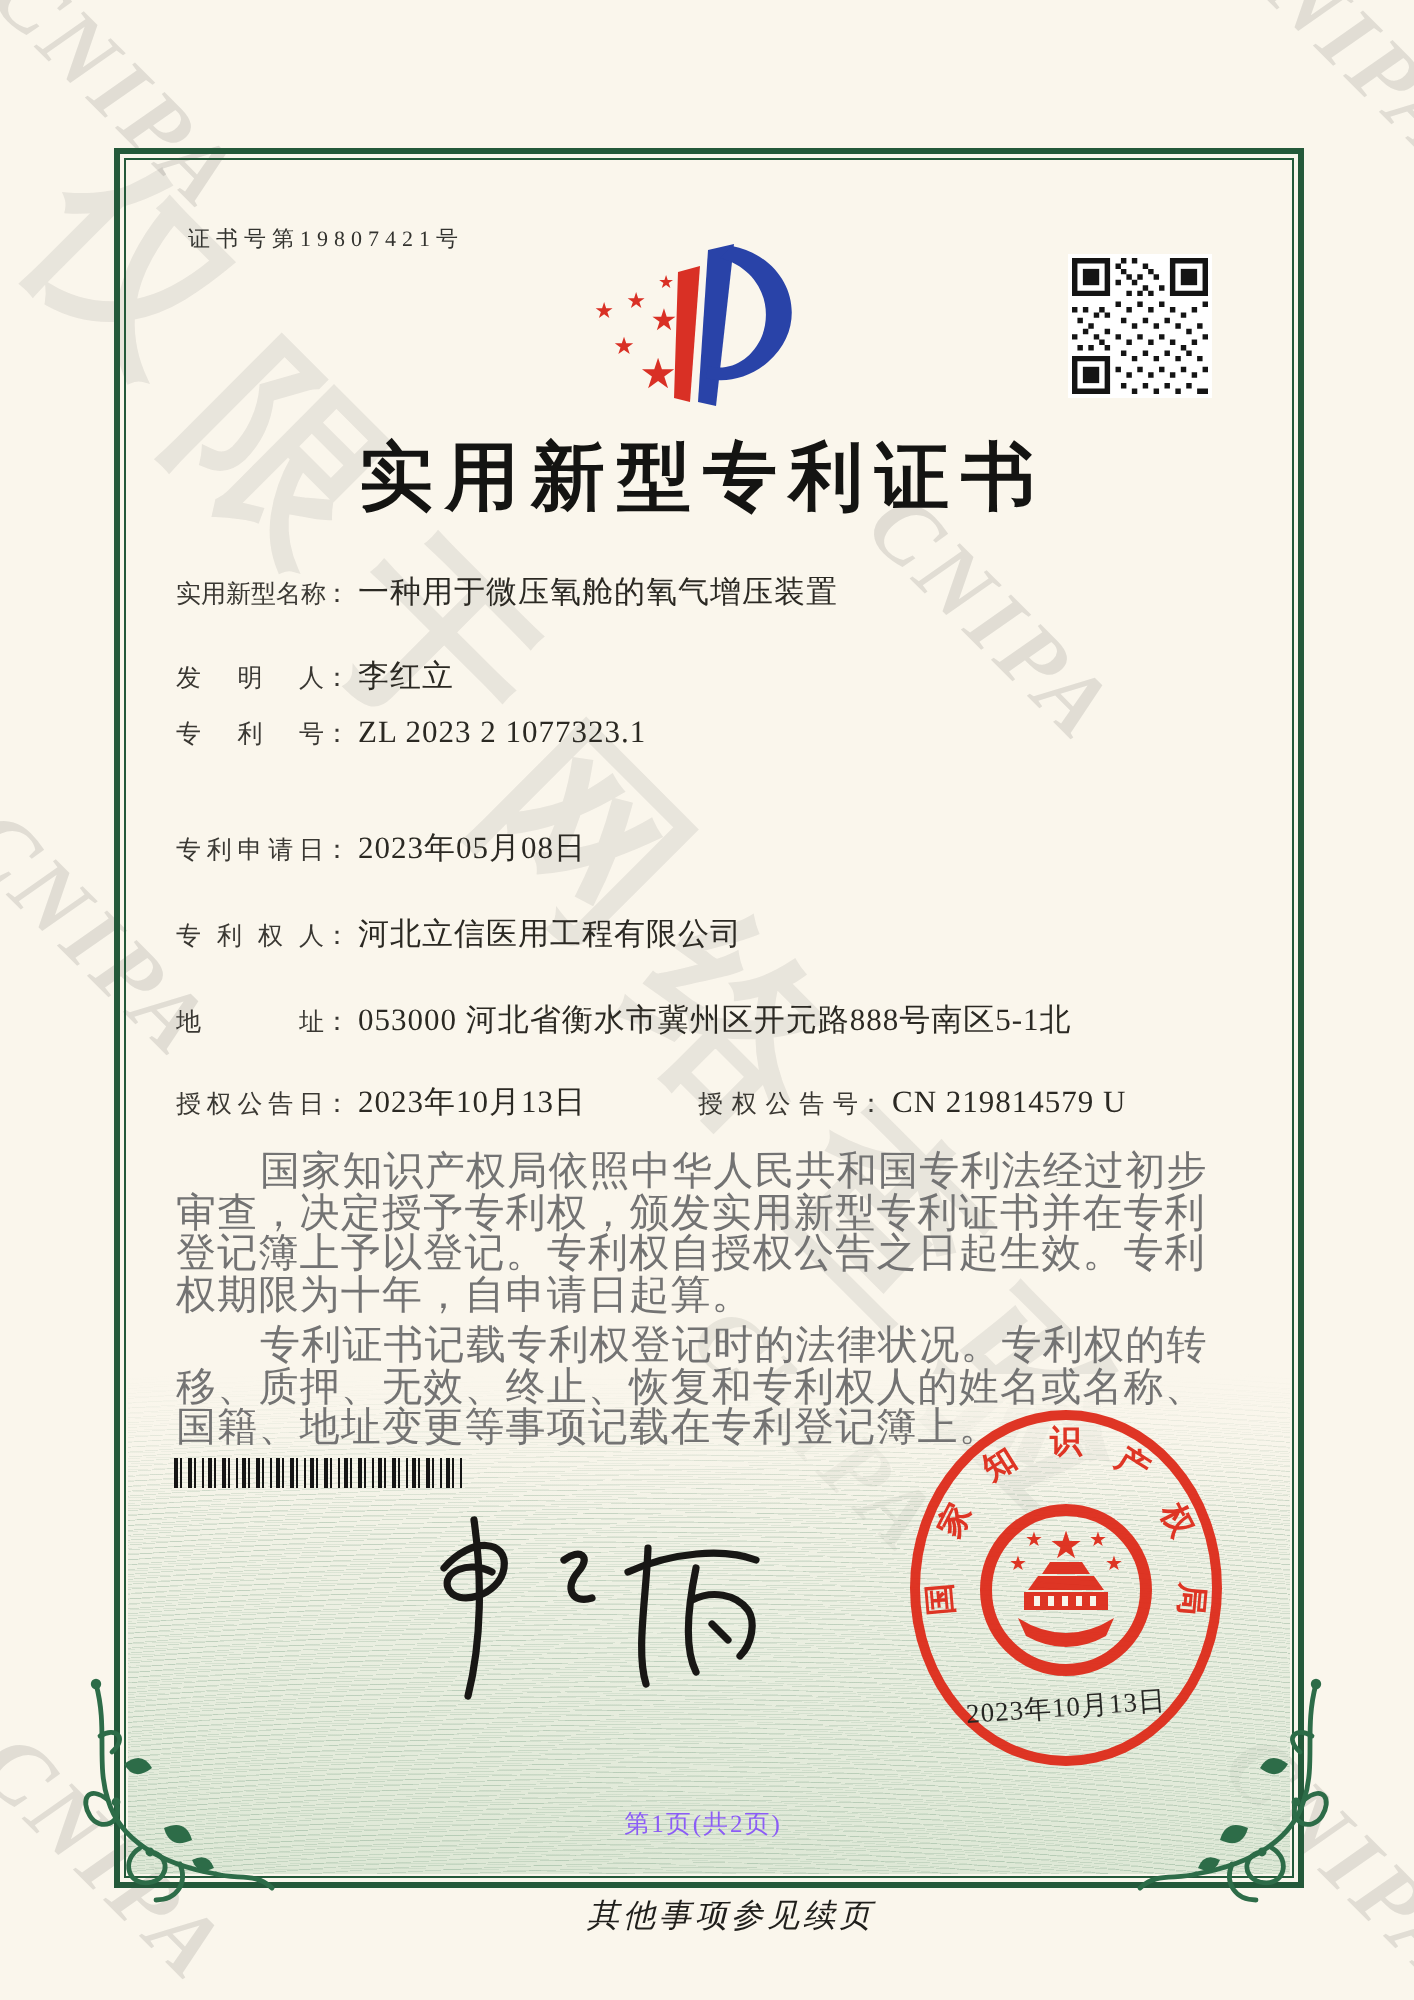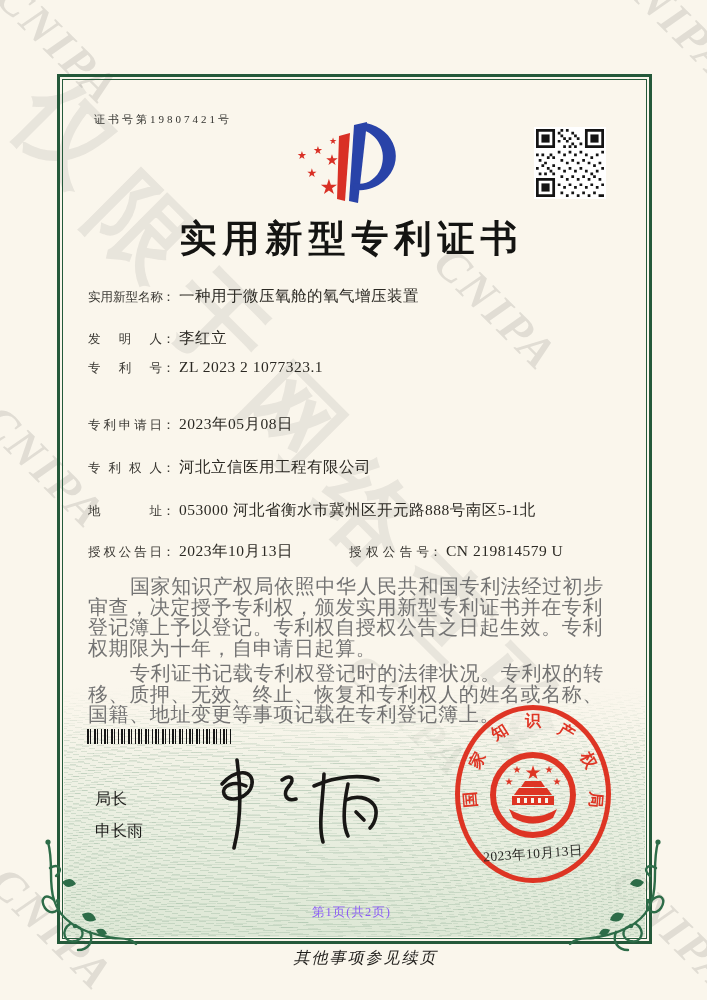--- a/index.html
+++ b/index.html
@@ -203,24 +203,20 @@
       </span>
     </div>
 
     <div class="paras">
       <p>国家知识产权局依照中华人民共和国专利法经过初步审查，决定授予专利权，颁发实用新型专利证书并在专利登记簿上予以登记。专利权自授权公告之日起生效。专利权期限为十年，自申请日起算。</p>
       <p>专利证书记载专利权登记时的法律状况。专利权的转移、质押、无效、终止、恢复和专利权人的姓名或名称、国籍、地址变更等事项记载在专利登记簿上。</p>
     </div>
 
     <div class="barcode"></div>
 
-    <div class="signer">
-      <div>局长</div>
-      <div>申长雨</div>
-    </div>
 
     <svg class="signature" viewBox="0 0 200 108">
       <g fill="none" stroke="#181715" stroke-width="3.6" stroke-linecap="round" stroke-linejoin="round">
         <path d="M26 34 C40 18 58 20 56 34 C54 48 32 54 28 44 C25 36 38 30 50 36"></path>
         <path d="M41 10 C45 38 45 70 38 98"></path>
         <path d="M86 30 C94 24 100 28 93 36 C86 44 90 52 100 49"></path>
         <path d="M118 36 C140 26 166 24 182 30"></path>
         <path d="M128 24 C127 50 122 76 127 92"></path>
         <path d="M152 34 C147 58 147 76 152 86"></path>
         <path d="M150 50 C160 45 172 47 178 55 C182 61 180 72 174 78"></path>

